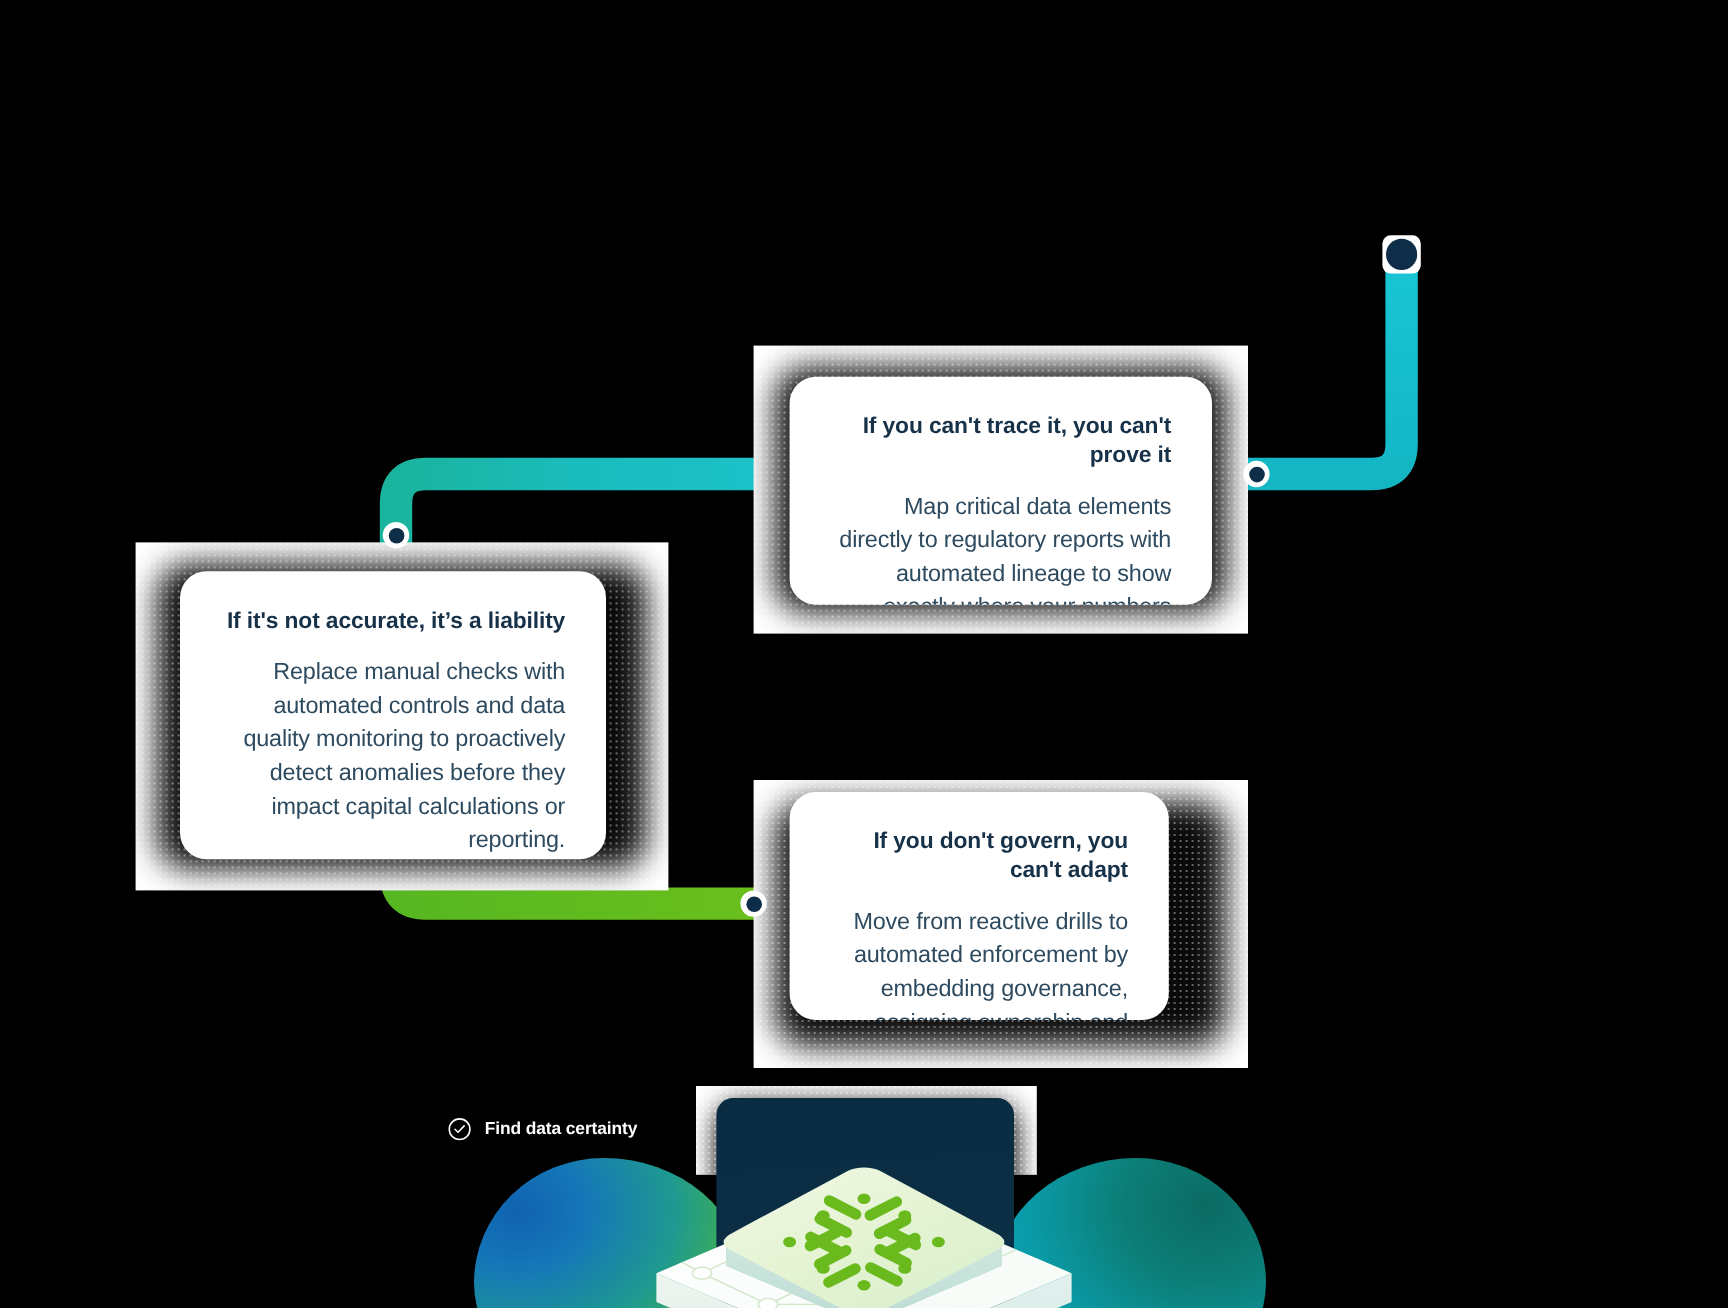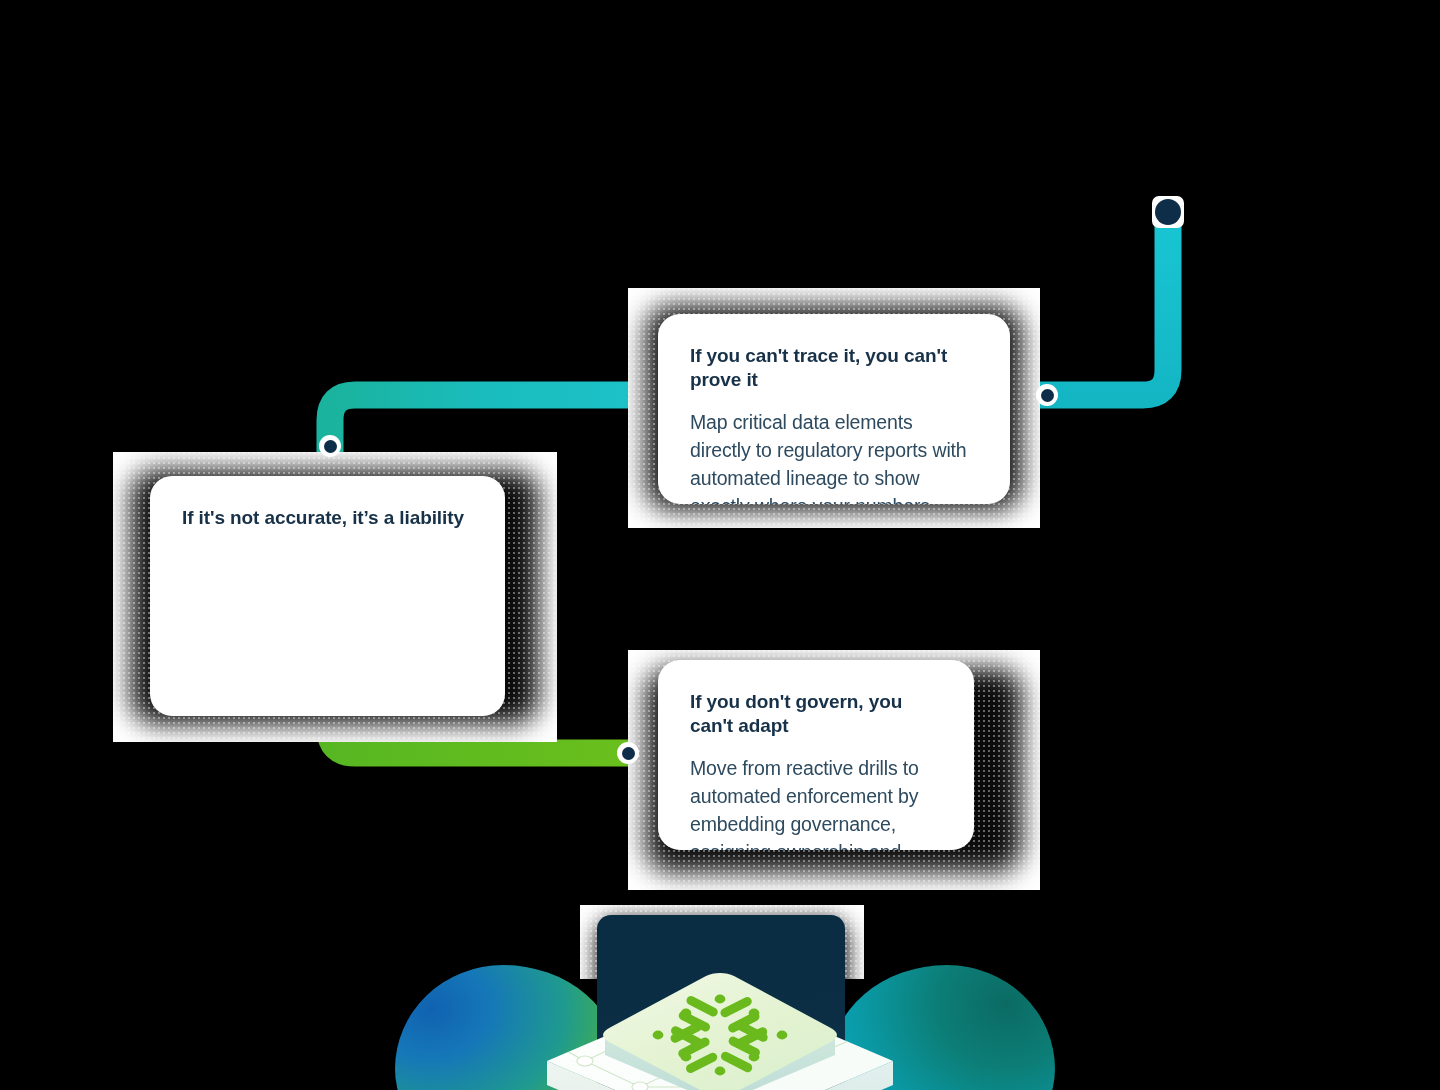--- a/index.html
+++ b/index.html
@@ -16,20 +16,21 @@
     font-family: "Liberation Sans", sans-serif;
     position: relative;
   }
 
   #stage {
     position: absolute;
     inset: 0;
     width: 1440px;
     height: 1090px;
     background: #000;
+    text-align: right;
   }
 
   
   #pipes {
     position: absolute;
     left: 0; top: 0;
     width: 1440px;
     height: 1090px;
     z-index: 1;
   }
@@ -260,20 +261,21 @@
     <div class="card" style="left:30px; top:26px; width:352px; height:190px;">
       <div class="card-title">If you can't trace it, you can't prove it</div>
       <div class="card-body">Map critical data elements directly to regulatory reports with automated lineage to show exactly where your numbers come from.</div>
     </div>
   </div>
 
   <div class="card-wrap" style="left:113px; top:452px; width:444px; height:290px;">
     <div class="shadow-plate"></div>
     <div class="card" style="left:37px; top:24px; width:355px; height:240px;">
       <div class="card-title">If it's not accurate, it’s a liability</div>
+      <div class="card-body">Replace manual checks with automated controls and data quality monitoring to proactively detect anomalies before they impact capital calculations or reporting.</div>
     </div>
   </div>
 
   <div class="card-wrap" style="left:628px; top:650px; width:412px; height:240px;">
     <div class="shadow-plate"></div>
     <div class="card" style="left:30px; top:10px; width:316px; height:190px;">
       <div class="card-title">If you don't govern, you can't adapt</div>
       <div class="card-body">Move from reactive drills to automated enforcement by embedding governance, assigning ownership and automating workflows.</div>
     </div>
   </div>
@@ -293,20 +295,27 @@
 
   <div id="hero">
 
     <div class="blob" id="blob-left"></div>
     <div class="blob" id="blob-right"></div>
 
     <div class="panel-shadow"></div>
 
     <div id="panel-dark"></div>
 
+    <div id="panel-head">
+      <svg width="20" height="20" viewBox="0 0 20 20">
+        <circle cx="10" cy="10" r="8.6" fill="none" stroke="#ffffff" stroke-width="1.3"></circle>
+        <path d="M6.2,10.1 L8.7,12.6 L13.8,7.2" fill="none" stroke="#ffffff" stroke-width="1.3" stroke-linecap="round" stroke-linejoin="round"></path>
+      </svg>
+      <span class="label">Find data certainty</span>
+    </div>
 
     <svg id="iso" viewBox="0 0 350 130">
       <defs>
         <linearGradient id="baseTop" x1="0" y1="0" x2="1" y2="1">
           <stop offset="0" stop-color="#ffffff"></stop>
           <stop offset="1" stop-color="#f4fbf6"></stop>
         </linearGradient>
         <linearGradient id="baseSideL" x1="0" y1="0" x2="0" y2="1">
           <stop offset="0" stop-color="#eef5f1"></stop>
           <stop offset="1" stop-color="#dfeae5"></stop>

